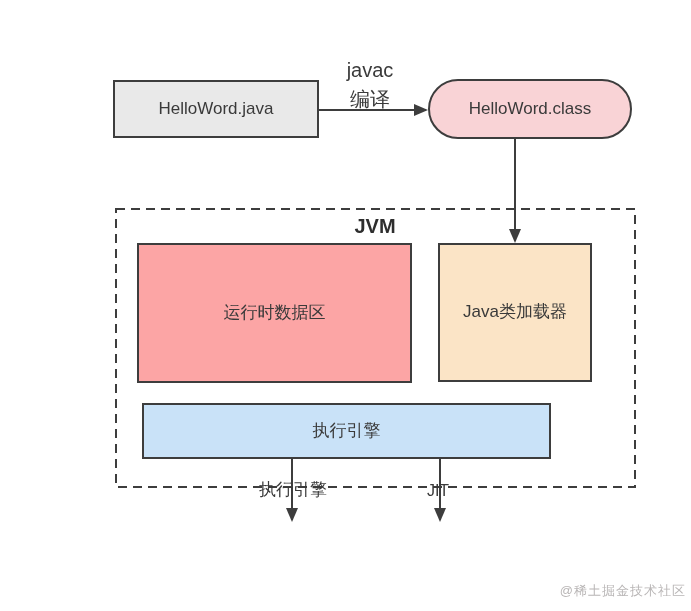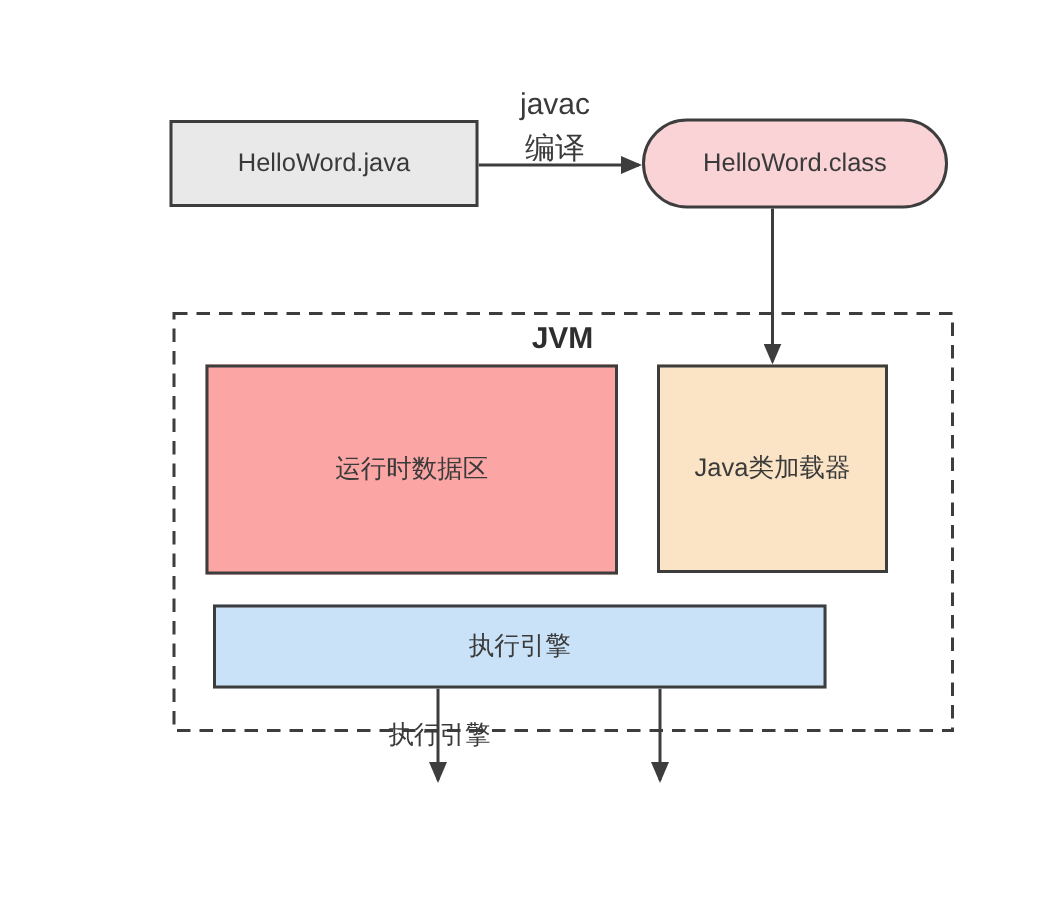--- a/index.html
+++ b/index.html
@@ -134,15 +134,17 @@
 
   <div class="label label-jvm">JVM</div>
 
   <div class="label label-compile">
     <div>javac</div>
     <div>编译</div>
   </div>
 
   <div class="label label-interpret">执行引擎</div>
 
+  <div class="label label-jit">JIT</div>
 
+  <div class="watermark">@稀土掘金技术社区</div>
 
 </div>
 
 </body></html>

